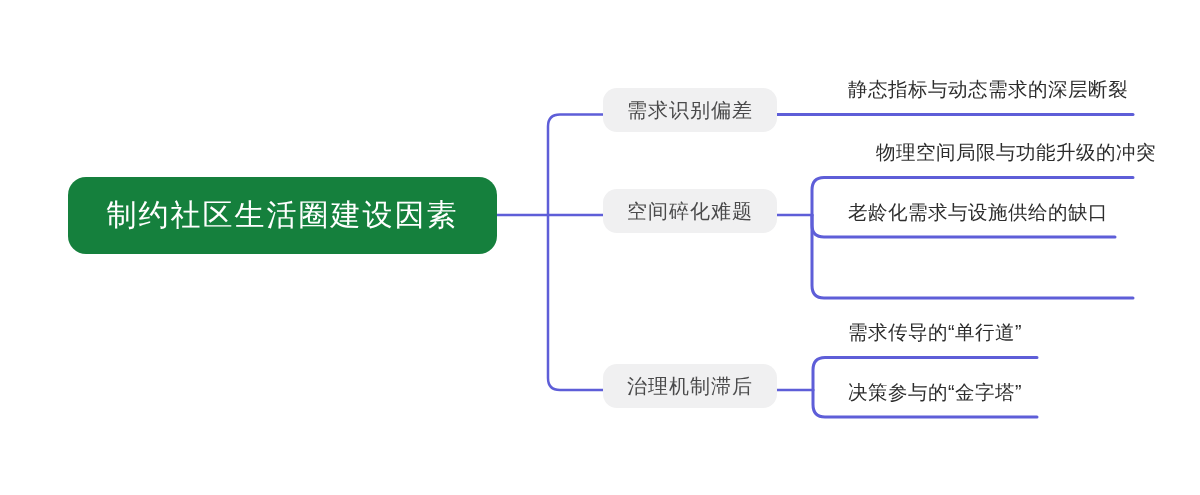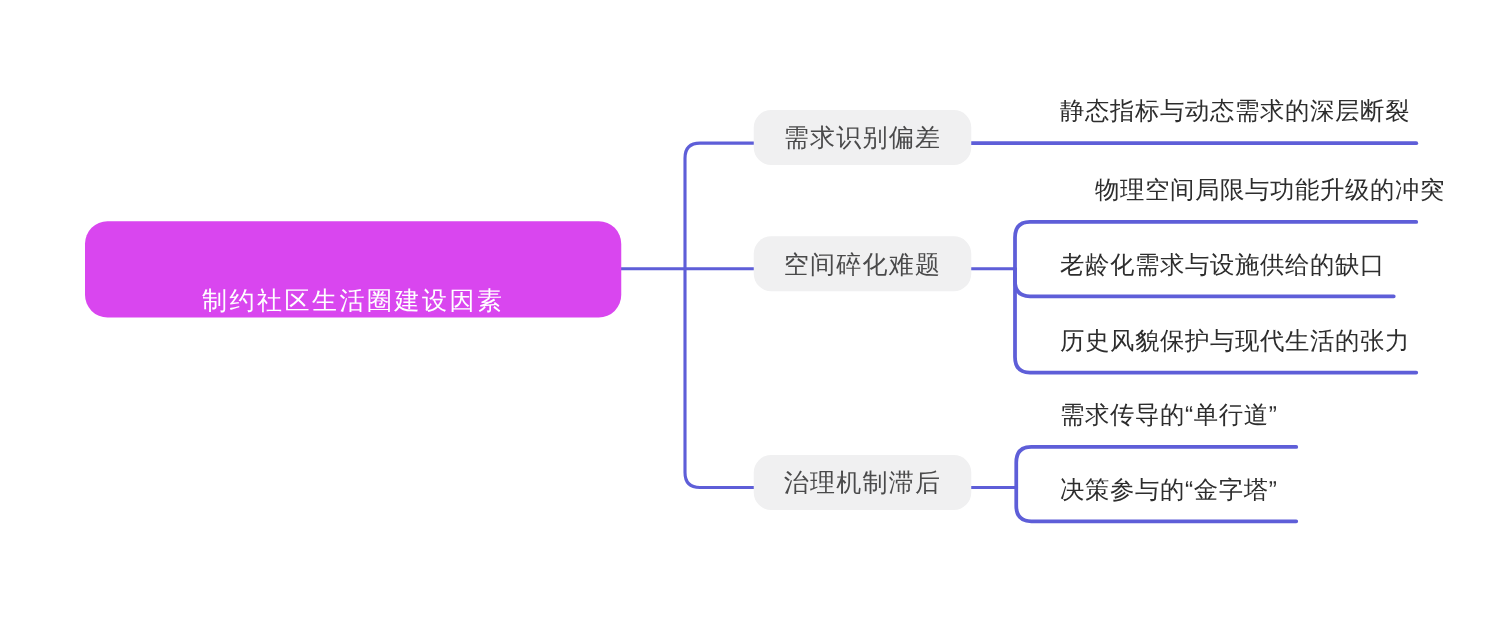--- a/index.html
+++ b/index.html
@@ -6,23 +6,23 @@
   .canvas{
     position:relative;width:1200px;height:495px;background:#ffffff;overflow:hidden;
     font-family:"Liberation Sans","DejaVu Sans",sans-serif;
   }
   .wires{position:absolute;left:0;top:0;width:1200px;height:495px;}
   .wires path{fill:none;stroke:#5e5ed8;stroke-linecap:round;stroke-linejoin:round;}
   .wires path.connector{stroke-width:2.5;}
   .wires path.leafline{stroke-width:3;}
   .node-root{
     position:absolute;left:68px;top:177px;width:429px;height:77px;
-    background:#d946ef;border-radius:18px;
-    display:flex;align-items:flex-end;justify-content:center;
-    color:#ffffff;font-size:20px;font-weight:500;letter-spacing:2px;
+    background:#15803d;border-radius:18px;
+    display:flex;align-items:center;justify-content:center;
+    color:#ffffff;font-size:30px;font-weight:500;letter-spacing:2px;
     white-space:nowrap;box-sizing:border-box;cursor:default;
   }
   .node-branch{
     position:absolute;left:603px;width:174px;height:44px;
     background:#f0f0f1;border-radius:14px;
     display:flex;align-items:center;justify-content:center;
     color:#4a4a4b;font-size:20px;font-weight:400;letter-spacing:1px;
     white-space:nowrap;box-sizing:border-box;cursor:default;
   }
   .b1{top:88px;} .b2{top:189px;} .b3{top:364px;}
@@ -68,23 +68,20 @@
 
   <div class="node-leaf l1">
     <span>静态指标与动态需求的深层断裂</span>
   </div>
   <div class="node-leaf l2">
     <span>物理空间局限与功能升级的冲突</span>
   </div>
   <div class="node-leaf l3">
     <span>老龄化需求与设施供给的缺口</span>
   </div>
-  <div class="node-leaf l4">
-    <span>历史风貌保护与现代生活的张力</span>
-  </div>
   <div class="node-leaf l5">
     <span>需求传导的“单行道”</span>
   </div>
   <div class="node-leaf l6">
     <span>决策参与的“金字塔”</span>
   </div>
 
 </div>
 
 </body></html>

